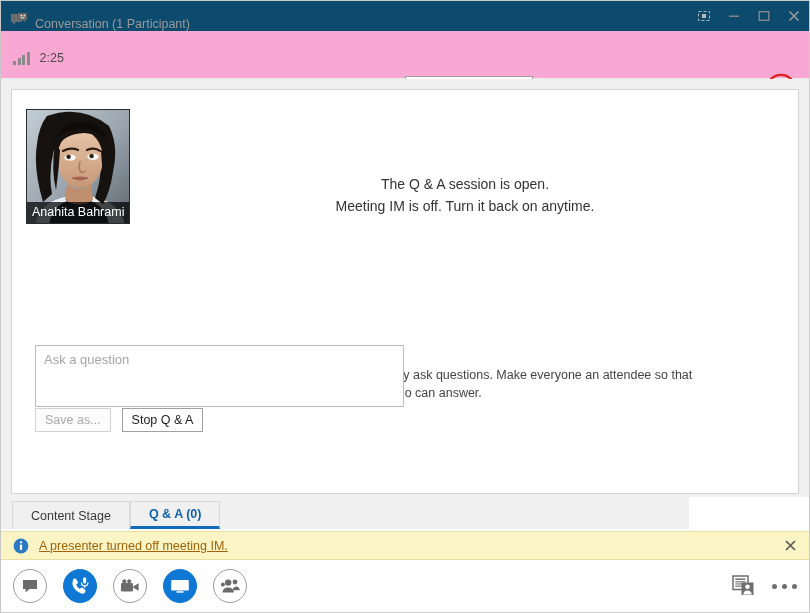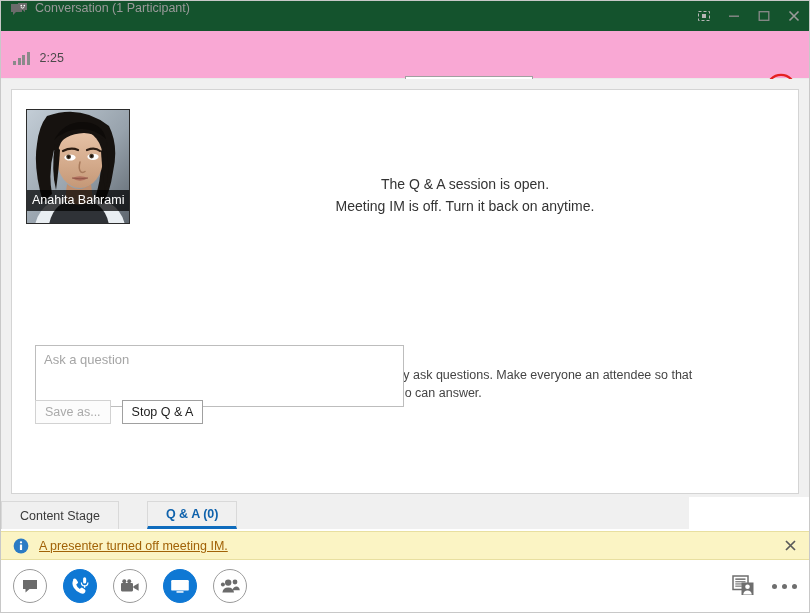--- a/index.html
+++ b/index.html
@@ -19,23 +19,23 @@
     background: #ffffff;
     border: 1px solid #c8c8c8;
     overflow: hidden;
   }
 
   
   .titlebar {
     position: absolute;
     left: 0; top: 0;
     width: 808px; height: 30px;
-    background: #14532d;
+    background: #0c4a6e;
     display: flex;
-    align-items: flex-start;
+    align-items: flex-end;
   }
   .title-app-icon {
     margin-left: 8px;
     width: 20px; height: 20px;
     display: flex; align-items: center; justify-content: center;
   }
   .title-text {
     margin-left: 6px;
     font-size: 12.5px;
     color: #9a9a9a;
@@ -129,21 +129,21 @@
     position: absolute;
     left: 14px; top: 19px;
     width: 104px; height: 115px;
     background: linear-gradient(160deg,#b9c3cc 0%, #8a939c 40%, #5d656c 100%);
     border: 1px solid #2b2b2b;
     overflow: hidden;
   }
   .video-thumb svg { position:absolute; left:0; top:0; }
   .video-name {
     position: absolute;
-    left: 0; bottom: 12px;
+    left: 0; bottom: 0;
     width: 100%;
     background: rgba(0,0,0,0.72);
     color: #ffffff;
     font-size: 12.5px;
     padding: 3px 5px 4px 5px;
     white-space: nowrap;
   }
 
   .stage-msg {
     position: absolute;
@@ -175,21 +175,21 @@
     padding: 6px 8px;
     font-size: 13px;
     color: #1c1c1c;
     resize: none;
     font-family: "Liberation Sans", sans-serif;
   }
   .ask-box::placeholder { color: #a5a5a5; }
 
   .btn-row {
     position: absolute;
-    left: 23px; top: 310px;
+    left: 23px; top: 318px;
     display: flex; gap: 11px;
   }
   .btn {
     height: 24px;
     min-width: 62px;
     padding: 0 9px;
     background: #ffffff;
     border: 1px solid #a0a0a0;
     font-size: 12.5px;
     color: #1c1c1c;
@@ -205,39 +205,39 @@
   }
 
   
   .tabs {
     position: absolute;
     left: 0; top: 496px;
     width: 688px; height: 32px;
     background: #f0f0f0;
     display: flex;
     align-items: flex-end;
+    padding-left: 11px;
   }
   .tab {
     height: 28px;
     padding: 0 18px;
     display: flex; align-items: center; justify-content: center;
     font-size: 12.5px;
     color: #3a3a3a;
     background: #f0f0f0;
     border-left: 1px solid #d9d9d9;
     border-right: 1px solid #d9d9d9;
     border-top: 1px solid #d9d9d9;
     cursor: pointer;
   }
   .tab.active {
     color: #0f62ac;
     font-weight: bold;
     background: #f0f0f0;
     border-bottom: 3px solid #0f6cbd;
-    margin-left: 28px;
   }
 
   
   .notif {
     position: absolute;
     left: 0; top: 530px;
     width: 808px; height: 29px;
     background: #fbf4c4;
     border-top: 1px solid #e8dfa0;
     border-bottom: 1px solid #e8dfa0;

